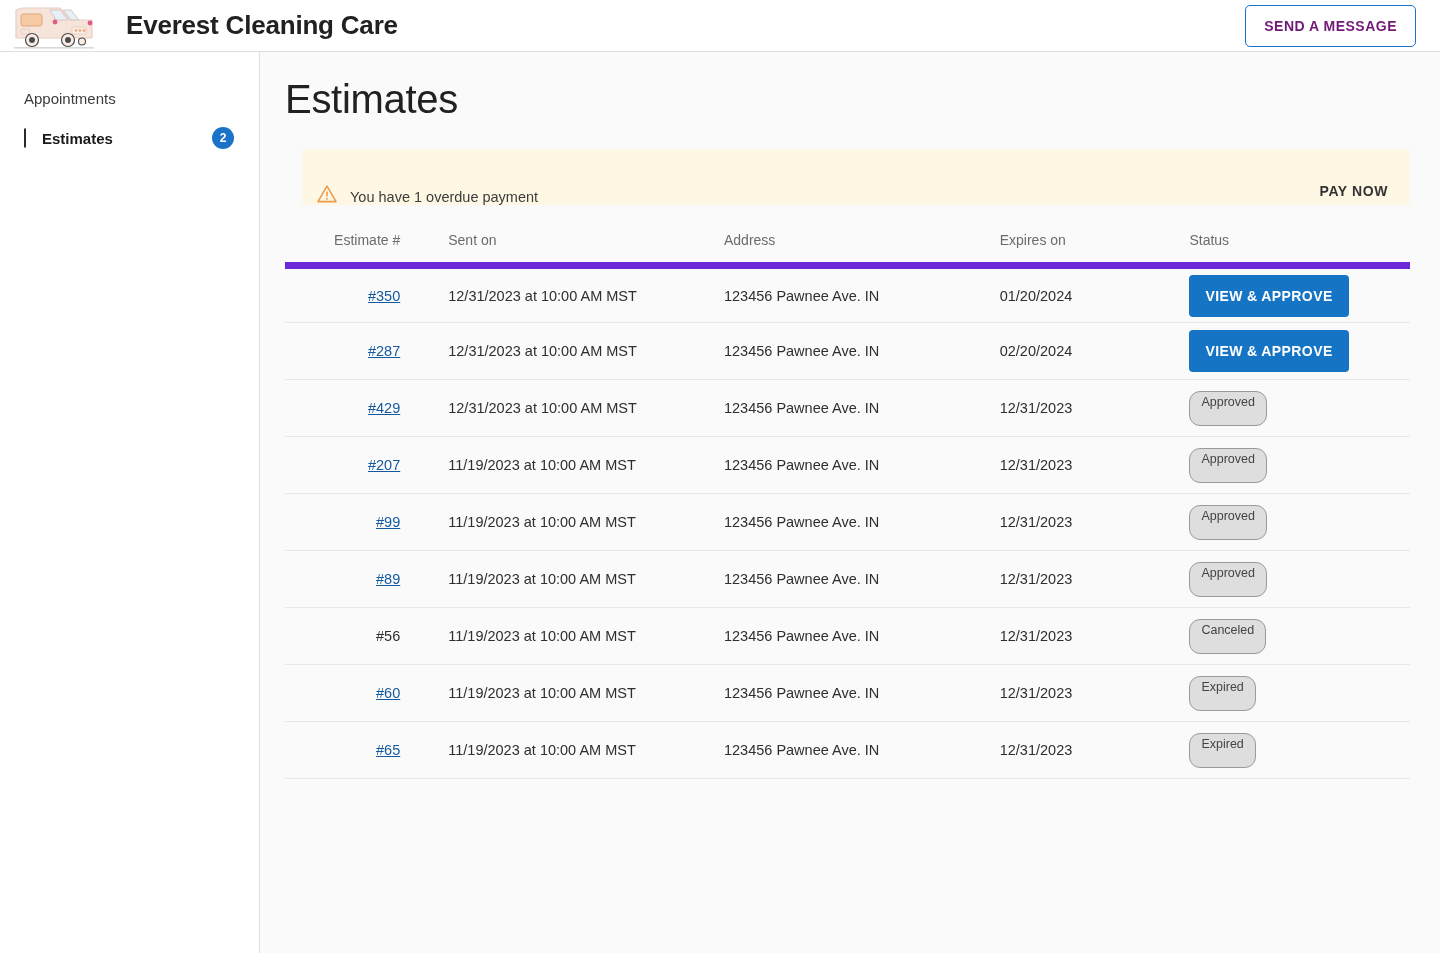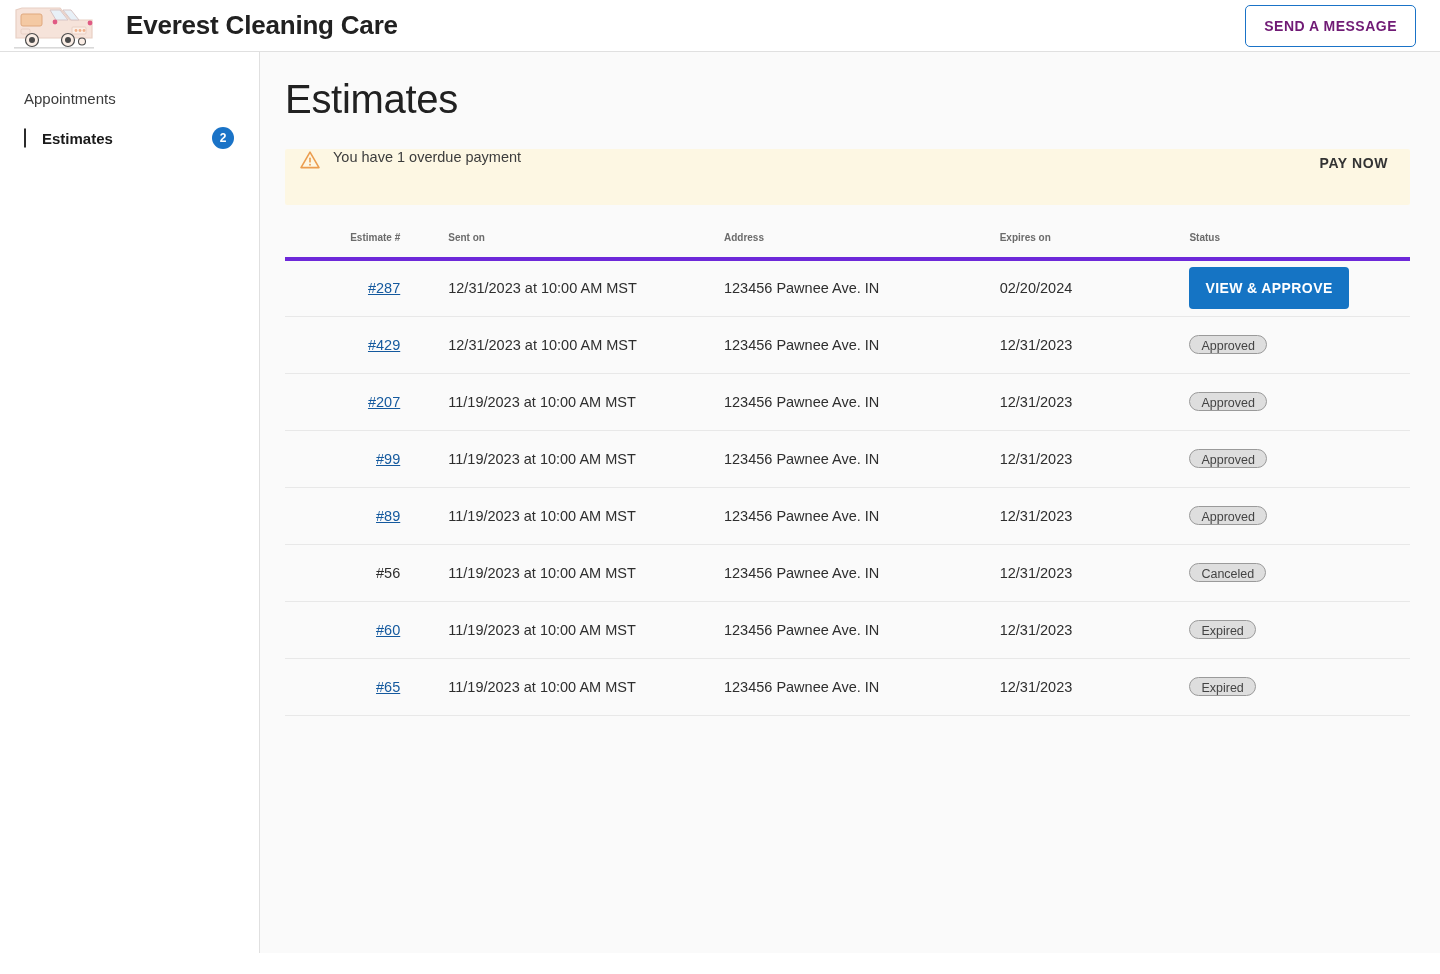--- a/index.html
+++ b/index.html
@@ -120,23 +120,24 @@
     letter-spacing: -0.3px;
     padding: 25px 0 0 0;
   }
 
   
   .alert {
     margin-top: 27px;
     background: #fdf7e3;
     height: 56px;
     display: flex;
-    align-items: flex-start;
+    align-items: flex-end;
     padding: 0 20px 0 14px;
     border-radius: 2px;
+    margin-left: 17px;
   }
   .warn-icon { flex: 0 0 auto; display: block; margin-right: 12px; }
   .alert-text {
     font-size: 14.5px;
     color: #3c3c3c;
     flex: 1 1 auto;
   }
   .pay-now-btn {
     background: transparent;
     border: none;
@@ -150,26 +151,26 @@
   }
 
   
   .table {
     margin-top: 15px;
     width: 100%;
     border-collapse: collapse;
     table-layout: fixed;
   }
   .table th {
-    font-size: 10px;
-    font-weight: bold;
+    font-size: 14px;
+    font-weight: normal;
     color: #6b6b6b;
     text-align: left;
     padding: 12px 0 14px 0;
-    border-bottom: 4px solid #6d28d9;
+    border-bottom: 7px solid #6d28d9;
   }
   .table th.col-num { text-align: right; padding-right: 48px; }
   .table td {
     font-size: 14.5px;
     color: #2e2e2e;
     padding: 0;
     height: 57px;
     border-bottom: 1px solid #e8e8e8;
     vertical-align: middle;
   }
@@ -201,21 +202,21 @@
     cursor: pointer;
     white-space: nowrap;
   }
   .status-badge {
     display: inline-block;
     background: #dedede;
     border: 1px solid #9a9a9a;
     border-radius: 11px;
     color: #444444;
     font-size: 12.5px;
-    padding: 3px 11px 0 11px;
+    padding: 3px 11px 16px 11px;
     white-space: nowrap;
   }
 </style>
 </head>
 <body>
 
 <div class="header">
   <div class="logo-wrap">
     <svg class="logo-svg" width="90" height="56" viewBox="0 0 90 56" aria-hidden="true">
 
@@ -280,20 +281,27 @@
         <tr>
           <th class="col-num">Estimate #</th>
           <th class="col-sent">Sent on</th>
           <th class="col-addr">Address</th>
           <th class="col-exp">Expires on</th>
           <th class="col-status">Status</th>
         </tr>
       </thead>
       <tbody id="table-body">
           <tr>
+            <td class="cell-num col-num"><span class="est-link">#350</span></td>
+            <td class="col-sent">12/31/2023 at 10:00 AM MST</td>
+            <td class="col-addr">123456 Pawnee Ave. IN</td>
+            <td class="col-exp exp-overdue">01/20/2024</td>
+            <td class="col-status"><button class="view-approve-btn">VIEW &amp; APPROVE</button></td>
+          </tr>
+          <tr>
             <td class="cell-num col-num"><span class="est-link">#287</span></td>
             <td class="col-sent">12/31/2023 at 10:00 AM MST</td>
             <td class="col-addr">123456 Pawnee Ave. IN</td>
             <td class="col-exp">02/20/2024</td>
             <td class="col-status"><button class="view-approve-btn">VIEW &amp; APPROVE</button></td>
           </tr>
           <tr>
             <td class="cell-num col-num"><span class="est-link">#429</span></td>
             <td class="col-sent">12/31/2023 at 10:00 AM MST</td>
             <td class="col-addr">123456 Pawnee Ave. IN</td>

